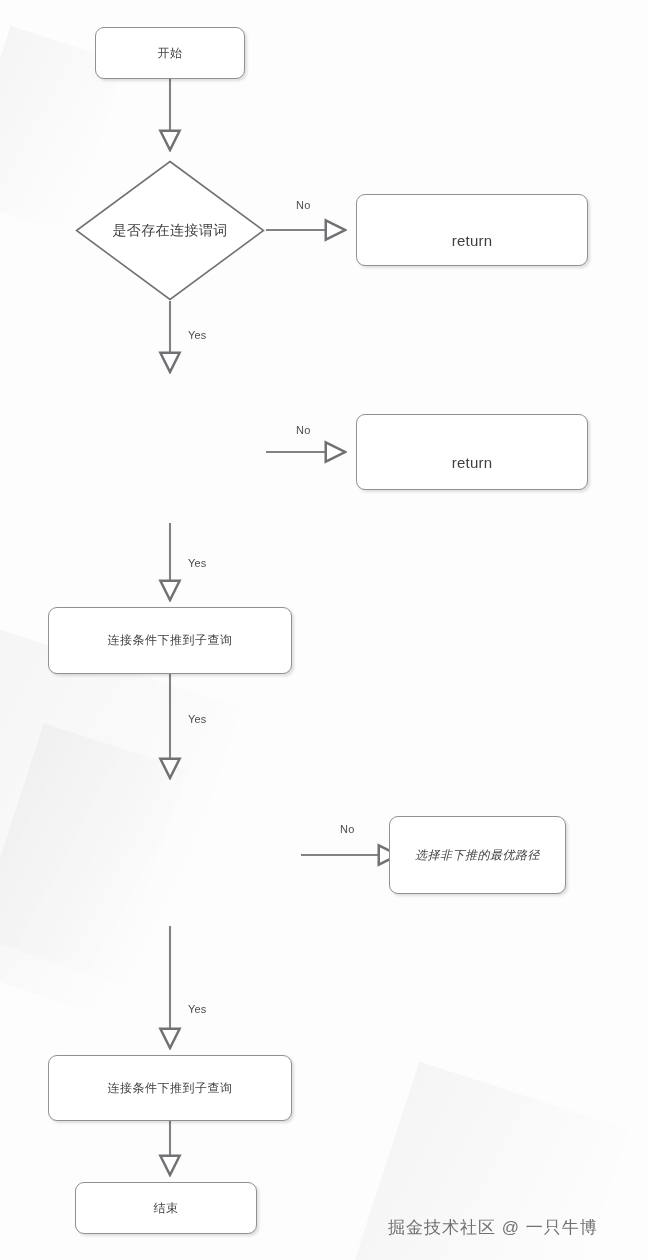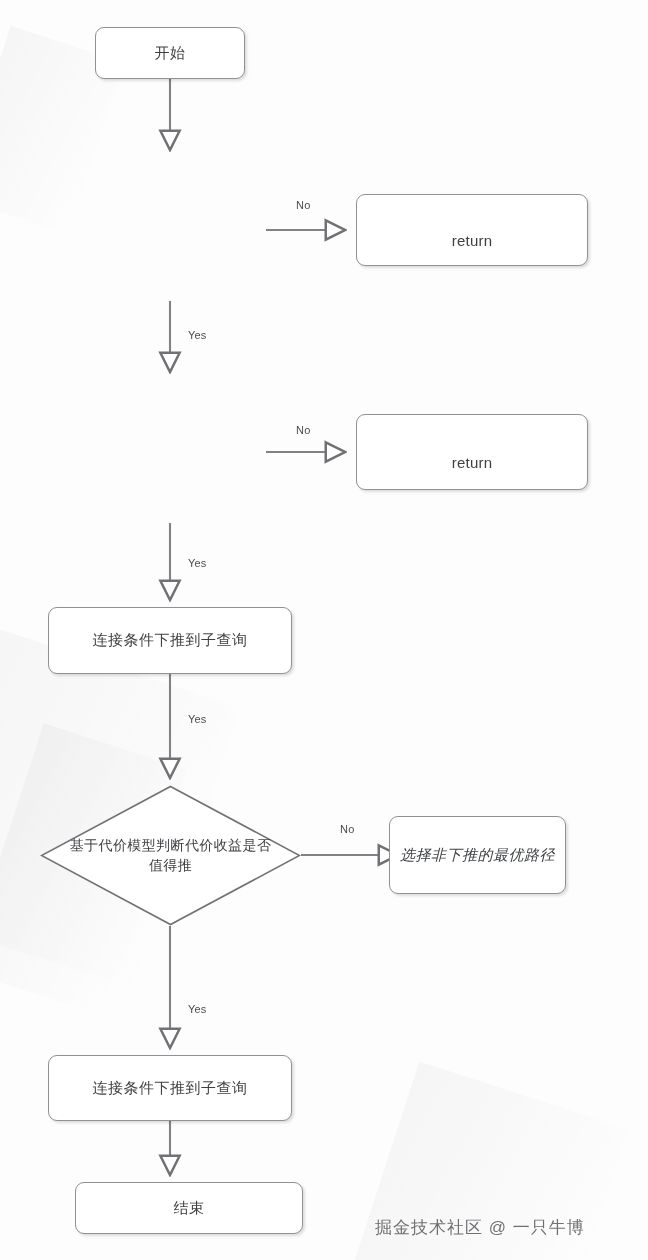--- a/index.html
+++ b/index.html
@@ -44,21 +44,21 @@
     border: 1.6px solid #8f9194;
     border-radius: 9px;
     box-shadow: 2px 2px 3px rgba(0,0,0,0.13);
   }
   .node-label {
     color: #3d3f42;
     line-height: 1.35;
     padding: 0 10px;
   }
   .cn {
-    font-size: 15px;
+    font-size: 12px;
     letter-spacing: 0.5px;
     text-align: center;
   }
   .en {
     font-size: 15px;
     letter-spacing: 0.2px;
     margin-top: 23px;
   }
   .node-diamond {
     position: absolute;
@@ -131,56 +131,56 @@
       <line x1="170" y1="926" x2="170" y2="1048" marker-end="url(#openarrow)"></line>
 
       <line x1="170" y1="1121" x2="170" y2="1175" marker-end="url(#openarrow)"></line>
     </g>
   </svg>
 
   <div class="node node-box" style="left:95px; top:27px; width:150px; height:52px;">
     <span class="node-label cn">开始</span>
   </div>
 
+  <div class="node-diamond" style="left:75px; top:160px; width:190px; height:141px;">
+    <svg class="diamond-shape" viewBox="0 0 190 141" preserveAspectRatio="none">
+      <polygon points="95,1.5 188.5,70.5 95,139.5 1.5,70.5" fill="#ffffff" stroke="#6f7174" stroke-width="1.6"></polygon>
+    </svg>
+    <span class="diamond-text">是否存在连接谓词</span>
+  </div>
 
   <div class="node node-box" style="left:356px; top:194px; width:232px; height:72px;">
     <span class="node-label en">return</span>
   </div>
 
 
   <div class="node node-box" style="left:356px; top:414px; width:232px; height:76px;">
     <span class="node-label en">return</span>
   </div>
 
   <div class="node node-box" style="left:48px; top:607px; width:244px; height:67px;">
     <span class="node-label cn">连接条件下推到子查询</span>
   </div>
 
-  <div class="node-diamond" style="left:40px; top:785px; width:261px; height:141px;">
-    <svg class="diamond-shape" viewBox="0 0 261 141" preserveAspectRatio="none">
-      <polygon points="130.5,1.5 259.5,70.5 130.5,139.5 1.5,70.5" fill="#ffffff" stroke="#6f7174" stroke-width="1.6"></polygon>
-    </svg>
-    <span class="diamond-text">基于代价模型判断代价收益是否值得推</span>
-  </div>
 
   <div class="node node-box" style="left:389px; top:816px; width:177px; height:78px;font-style:italic;">
     <span class="node-label cn">选择非下推的最优路径</span>
   </div>
 
   <div class="node node-box" style="left:48px; top:1055px; width:244px; height:66px;">
     <span class="node-label cn">连接条件下推到子查询</span>
   </div>
 
-  <div class="node node-box" style="left:75px; top:1182px; width:228px; height:52px;">
+  <div class="node node-box" style="left:75px; top:1182px; width:182px; height:52px;">
     <span class="node-label cn">结束</span>
   </div>
 
   <span class="edge-label" style="left:296px; top:199px;">No</span>
   <span class="edge-label" style="left:188px; top:329px;">Yes</span>
   <span class="edge-label" style="left:296px; top:424px;">No</span>
   <span class="edge-label" style="left:188px; top:557px;">Yes</span>
   <span class="edge-label" style="left:188px; top:713px;">Yes</span>
   <span class="edge-label" style="left:340px; top:823px;">No</span>
   <span class="edge-label" style="left:188px; top:1003px;">Yes</span>
 
-  <span class="footer-credit" style="left:375px; top:1216px;text-align:center;">掘金技术社区 @ 一只牛博</span>
+  <span class="footer-credit" style="left:388px; top:1216px;text-align:center;">掘金技术社区 @ 一只牛博</span>
 
 </div>
 
 </body></html>

